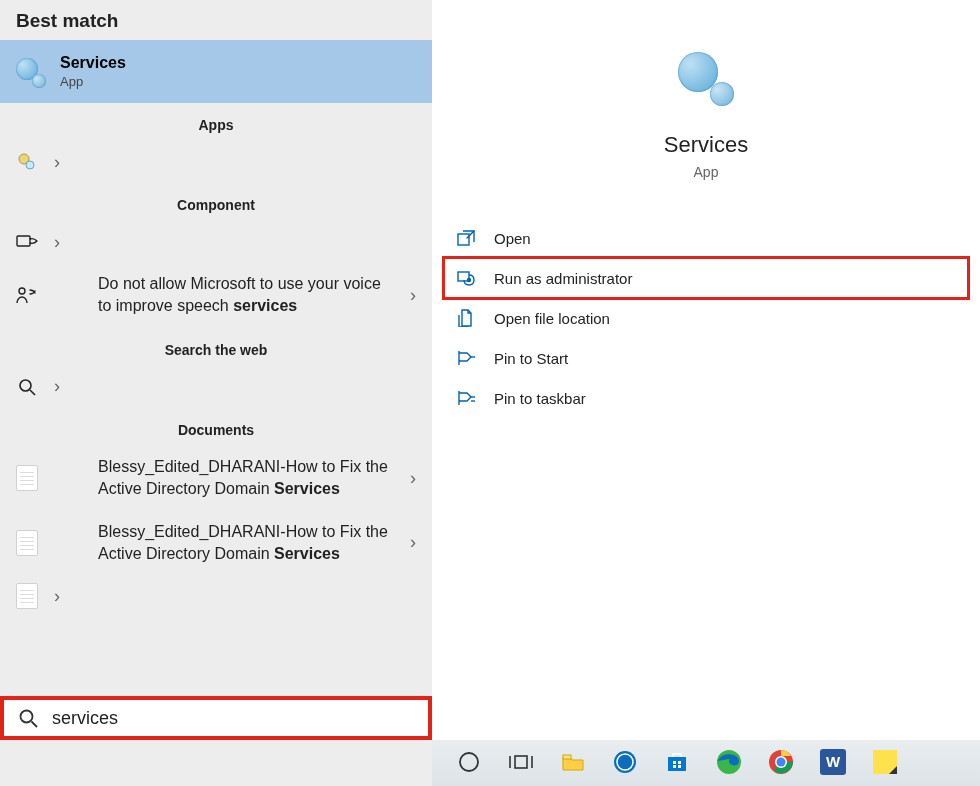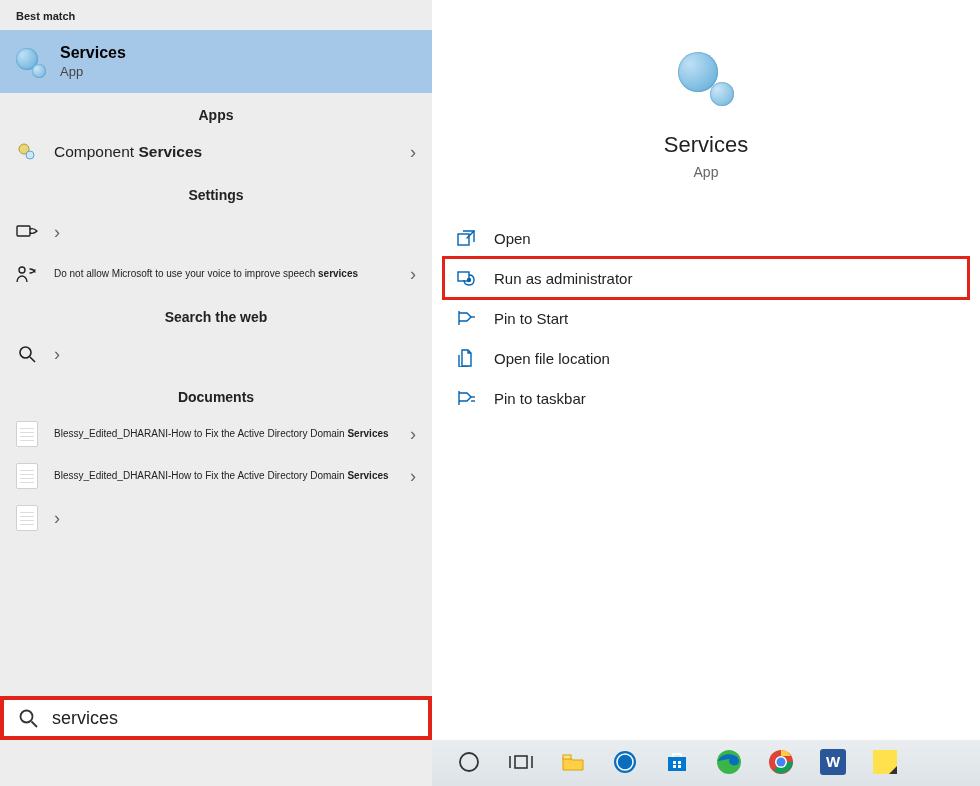--- a/index.html
+++ b/index.html
@@ -2,39 +2,39 @@
 <html><head>
 <meta charset="utf-8">
 <style>
   * { box-sizing: border-box; margin: 0; padding: 0; font-family: "Segoe UI", Arial, sans-serif; }
   body { width: 980px; height: 786px; overflow: hidden; background: #fff; position: relative; }
 
   .search-panel { display: flex; height: 740px; }
   .left { width: 432px; background: #ededed; display: flex; flex-direction: column; overflow: hidden; }
   .right { flex: 1; background: #fff; position: relative; }
 
-  .cat { font-size: 11px; font-weight: 600; color: #222; padding: 10px 16px 8px; }
+  .cat { font-size: 19px; font-weight: 600; color: #222; padding: 10px 16px 8px; }
   .cat-sm { font-size: 14px; padding-top: 14px; text-align: center; }
 
   .best-match { background: #a6c8e8; display: flex; align-items: center; padding: 14px 16px; gap: 16px; }
   .best-match .bm-text { display: flex; flex-direction: column; gap: 2px; }
   .bm-title { font-weight: 700; font-size: 16px; color: #000; }
   .bm-sub { font-size: 13px; color: #444; }
 
   .gears-icon { width: 28px; height: 28px; position: relative; }
   .gear-lg { position: absolute; width: 22px; height: 22px; border-radius: 50%; background: radial-gradient(circle at 30% 30%, #bfe0f5, #5aa9d6); box-shadow: inset 0 0 2px #2b7db6; }
   .gear-sm { position: absolute; right: -2px; bottom: -2px; width: 14px; height: 14px; border-radius: 50%; background: radial-gradient(circle at 30% 30%, #c8e6f7, #6fb0d9); box-shadow: inset 0 0 2px #2b7db6; }
 
   .row { display: flex; align-items: center; padding: 10px 16px; gap: 16px; cursor: default; }
   .row-icon { width: 22px; height: 22px; display: flex; align-items: center; justify-content: center; color: #333; flex-shrink: 0; }
   .row-text { flex: 1; font-size: 15.5px; color: #222; line-height: 1.4; }
   .row-text .bold { font-weight: 600; }
   .row-chevron { color: #666; font-size: 18px; }
   .row-sub { color: #777; font-size: 14.5px; }
-  .row-multiline .row-text { font-size: 10px; }
+  .row-multiline .row-text { font-size: 16px; margin-left: 44px; }
 
   .doc-icon { width: 22px; height: 26px; background: #fff; border: 1px solid #d0d0d0; border-radius: 2px; position: relative; }
   .doc-icon::before, .doc-icon::after { content: ""; position: absolute; left: 3px; right: 3px; height: 1px; background: #ddd; }
   .doc-icon::before { top: 6px; }
   .doc-icon::after { top: 10px; box-shadow: 0 4px 0 #ddd, 0 8px 0 #ddd; }
 
   
   .preview-hdr { display: flex; flex-direction: column; align-items: center; padding-top: 52px; }
   .gears-icon-lg { width: 56px; height: 56px; position: relative; }
   .gears-icon-lg .gear-lg { width: 40px; height: 40px; }
@@ -80,27 +80,24 @@
     </div>
 
     <div class="cat cat-sm">Apps</div>
     <div class="row">
       <div class="row-icon">
         <svg width="20" height="20" viewBox="0 0 20 20">
             <circle cx="7" cy="7" r="5" fill="#e8d67a" stroke="#b89a2a"></circle>
             <circle cx="13" cy="13" r="4" fill="#cfe7f5" stroke="#5aa9d6"></circle>
           </svg>
       </div>
-      <div class="row-text">
-        <span>Component </span><span class="bold">Services</span>
-      </div>
-      <div class="row-chevron">›</div>
-    </div>
-
-    <div class="cat cat-sm">Settings</div>
+      <div class="row-chevron">›</div>
+    </div>
+
+    <div class="cat cat-sm">Component</div>
     <div class="row">
       <div class="row-icon">
         <svg width="22" height="18" viewBox="0 0 22 18" fill="none" stroke="#222" stroke-width="1.4">
             <rect x="1" y="3" width="13" height="10" rx="1"></rect>
             <path d="M14 6c3 -1 5 0 7 2M14 10c3 1 5 0 7 -2" stroke-linecap="round"></path>
           </svg>
       </div>
       <div class="row-chevron">›</div>
     </div>
     <div class="row row-multiline">
@@ -181,37 +178,37 @@
             <svg width="18" height="18" viewBox="0 0 18 18" fill="none" stroke="#0063b1" stroke-width="1.4">
               <rect x="1" y="3" width="11" height="9"></rect>
               <path d="M12 6c3 0 5 2 5 5s-2 5-5 5-5-2-5-5"></path>
               <circle cx="12" cy="11" r="1.5" fill="#0063b1"></circle>
             </svg>
           </span>
           <span>Run as administrator</span>
         </div>
         <div class="action">
           <span class="action-icon">
+            <svg width="16" height="18" viewBox="0 0 16 18" fill="none" stroke="#0063b1" stroke-width="1.4">
+              <path d="M4 1h6l3 3v13H4z"></path>
+              <path d="M10 1v3h3"></path>
+              <path d="M1 6v12h9"></path>
+            </svg>
+          </span>
+          <span>Open file location</span>
+        </div>
+        <div class="action">
+          <span class="action-icon">
             <svg width="18" height="14" viewBox="0 0 18 14" fill="none" stroke="#0063b1" stroke-width="1.4">
               <path d="M2 2h8l4 4-4 4H2"></path>
               <line x1="2" y1="0" x2="2" y2="14"></line>
               <line x1="14" y1="6" x2="18" y2="6"></line>
             </svg>
           </span>
           <span>Pin to Start</span>
-        </div>
-        <div class="action">
-          <span class="action-icon">
-            <svg width="16" height="18" viewBox="0 0 16 18" fill="none" stroke="#0063b1" stroke-width="1.4">
-              <path d="M4 1h6l3 3v13H4z"></path>
-              <path d="M10 1v3h3"></path>
-              <path d="M1 6v12h9"></path>
-            </svg>
-          </span>
-          <span>Open file location</span>
         </div>
         <div class="action">
           <span class="action-icon">
             <svg width="18" height="14" viewBox="0 0 18 14" fill="none" stroke="#0063b1" stroke-width="1.4">
               <path d="M2 2h8l4 4-4 4H2"></path>
               <line x1="2" y1="0" x2="2" y2="14"></line>
               <line x1="14" y1="6" x2="18" y2="6"></line>
               <line x1="14" y1="10" x2="18" y2="10"></line>
             </svg>
           </span>

